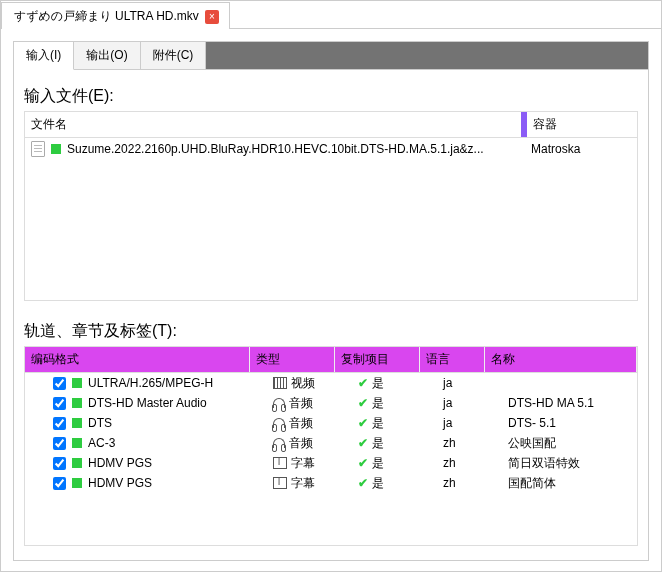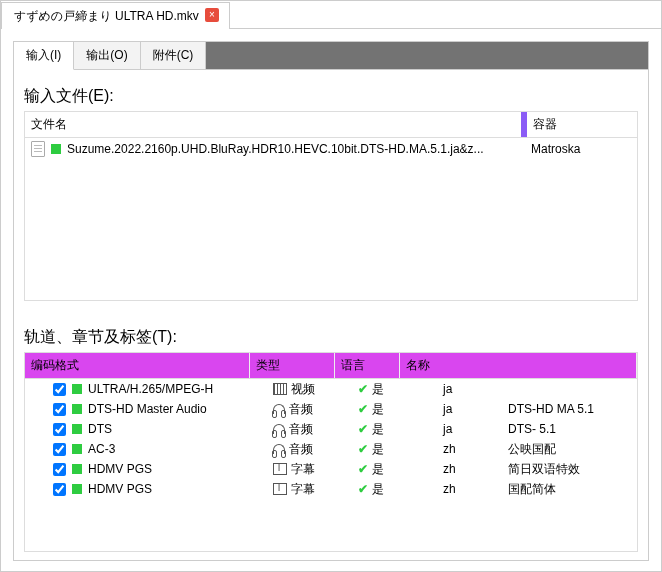--- a/index.html
+++ b/index.html
@@ -1,18 +1,18 @@
 <!DOCTYPE html>
 <html><head>
 <meta charset="utf-8">
 <style>
 * { box-sizing: border-box; margin: 0; padding: 0; font-family: "Microsoft YaHei", "Segoe UI", sans-serif; font-size: 12px; }
 body { background: #fff; width: 662px; height: 572px; overflow: hidden; border: 1px solid #ccc; }
 .window-tabs { display: flex; background: #fff; border-bottom: 1px solid #ccc; height: 28px; align-items: flex-end; }
-.window-tab { display: flex; align-items: flex-start; gap: 6px; padding: 5px 10px 4px 12px; border: 1px solid #ccc; border-bottom: none; background: #fff; margin-bottom: -1px; }
+.window-tab { display: flex; align-items: center; gap: 6px; padding: 5px 10px 4px 12px; border: 1px solid #ccc; border-bottom: none; background: #fff; margin-bottom: -1px; }
 .window-tab .close { display: inline-flex; width: 14px; height: 14px; background: #e74c3c; color: #fff; align-items: center; justify-content: center; font-size: 10px; line-height: 1; border-radius: 2px; }
 .panel-frame { margin: 12px; border: 1px solid #ccc; height: 520px; padding: 0; }
 .panel-tabs { display: flex; border-bottom: 1px solid #ccc; background: #737373; text-align: center; }
 .panel-tab { padding: 5px 12px; border-right: 1px solid #ccc; cursor: pointer; background: #f3f3f3; }
 .panel-tab.active { background: #fff; border-bottom: 1px solid #fff; margin-bottom: -1px; }
 .panel-body { padding: 10px; }
 .section-label { margin: 6px 0 4px 0; font-size: 16px; }
 .files-box { border: 1px solid #ddd; height: 190px; overflow: auto; }
 .files-header { display: flex; background: #fff; border-bottom: 1px solid #ddd; }
 .files-header div { padding: 4px 6px; font-weight: normal; }
@@ -74,25 +74,26 @@
         <div class="fh-cont">容器</div>
       </div>
       <div class="file-row">
         <span class="doc-icon"></span>
         <span class="color-box"></span>
         <span class="file-name">Suzume.2022.2160p.UHD.BluRay.HDR10.HEVC.10bit.DTS-HD.MA.5.1.ja&amp;z...</span>
         <span class="file-cont">Matroska</span>
       </div>
     </div>
 
-    <div class="section-label" style="margin-top:26px;">轨道、章节及标签(T):</div>
+    <div class="section-label" style="margin-top:20px;">轨道、章节及标签(T):</div>
     <div class="tracks-box">
       <div class="tracks-header">
         <div class="th-codec">编码格式</div>
         <div class="th-type">类型</div>
+        <div class="th-copy">复制项目</div>
         <div class="th-lang">语言</div>
         <div class="th-name">名称</div>
       </div>
       <div id="track-rows">
           <div class="track-row">
             <input type="checkbox" checked="" style="">
             <span class="color-box"></span>
             <span class="codec">ULTRA/H.265/MPEG-H</span>
             <span class="type"><span class="ico ico-video"></span>视频</span>
             <span class="copy"><span class="checkmark">✔</span>是</span>

